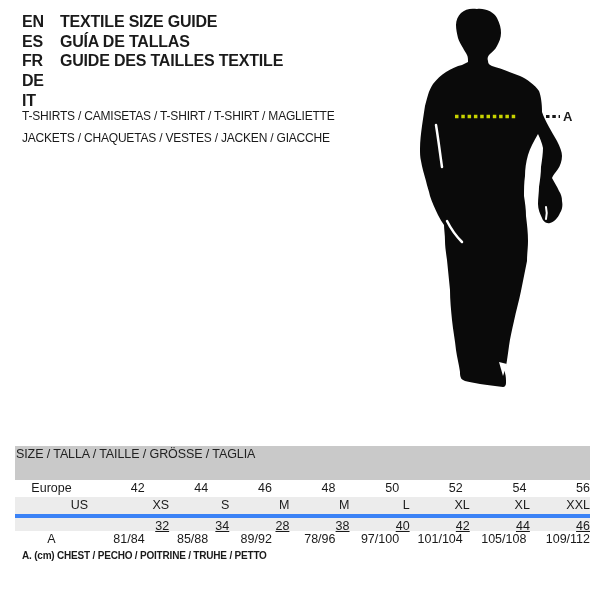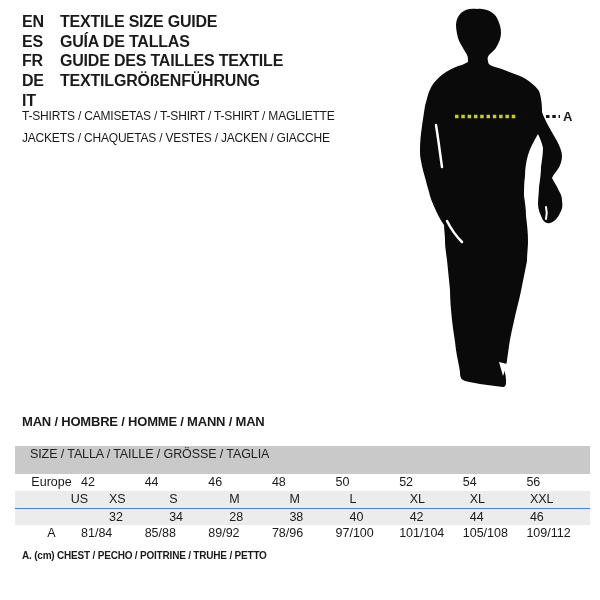--- a/index.html
+++ b/index.html
@@ -22,28 +22,28 @@
   .chest-dash{stroke:var(--dash,#c8d400);}
   .callout-dash{stroke:#161616;}
   .measure-label{
     position:absolute;left:148px;top:105px;font-size:13px;font-weight:600;line-height:13px;
   }
   
   .section-title{position:absolute;left:22px;top:414px;font-size:13px;font-weight:700;letter-spacing:-0.2px;}
   
   .size-table{position:absolute;left:15px;top:446px;width:575px;font-size:12.5px;}
   .table-header{
-    height:28px;line-height:16px;background:var(--header-bg,#c9c9c9);
-    padding-left:15px;color:#222;letter-spacing:-0.1px;
+    height:34px;line-height:16px;background:var(--header-bg,#c9c9c9);
+    padding-left:1px;color:#222;letter-spacing:-0.1px;
   }
   .t-row{display:grid;grid-template-columns:66px repeat(8,1fr);height:17px;line-height:17px;box-sizing:border-box;}
   .t-row.shaded{background:var(--row-shade,#ececec);padding-left:28px;}
-  .t-row.sep{border-top:1px solid #3b82f6;line-height:16px;}
+  .t-row.sep{border-top:4px solid #3b82f6;line-height:16px;text-decoration:underline;}
   .t-label{padding-left:7px;text-align:center;}
-  .t-cell{text-align:left;}
+  .t-cell{text-align:right;}
   
   .footnote{position:absolute;left:22px;top:550px;font-size:10px;font-weight:700;letter-spacing:-0.2px;}
 </style>
 </head>
 <body>
 
 <div class="canvas">
 
   <div class="lang-list">
     <div class="lang-row">
@@ -53,21 +53,20 @@
     <div class="lang-row">
       <span class="lang-code">ES</span>
       <span class="lang-text">GUÍA DE TALLAS</span>
     </div>
     <div class="lang-row">
       <span class="lang-code">FR</span>
       <span class="lang-text">GUIDE DES TAILLES TEXTILE</span>
     </div>
     <div class="lang-row">
       <span class="lang-code">DE</span>
-      <span class="lang-text">TEXTILGRÖßENFÜHRUNG</span>
     </div>
     <div class="lang-row">
       <span class="lang-code">IT</span>
     </div>
   </div>
 
   <div class="products">
     <div class="product-line">T-SHIRTS / CAMISETAS / T-SHIRT / T-SHIRT / MAGLIETTE</div>
     <div class="product-line">JACKETS / CHAQUETAS / VESTES / JACKEN / GIACCHE</div>
   </div>
@@ -78,21 +77,20 @@
       <path class="white-detail" d="M21,120 C23,132 25,148 27,162" stroke-width="2.5"></path>
       <path class="white-detail" d="M32,216 C36,224 41,231 47,237" stroke-width="2.5"></path>
       <path class="white-detail" d="M131,202 C132,206 132,210 131,214" stroke-width="2"></path>
       <path d="M84,357 L92,359 L88,371 Z" fill="#fff"></path>
       <line class="chest-dash" x1="40" y1="111.5" x2="101" y2="111.5" stroke-width="3.5" stroke-dasharray="3.5,2.8"></line>
       <line class="callout-dash" x1="131" y1="111.5" x2="145" y2="111.5" stroke-width="3" stroke-dasharray="3.5,2.8"></line>
     </svg>
     <div class="measure-label">A</div>
   </div>
 
-  <div class="section-title">MAN / HOMBRE / HOMME / MANN / MAN</div>
 
   <div class="size-table">
     <div class="table-header">SIZE / TALLA / TAILLE / GRÖSSE / TAGLIA</div>
 
     <div class="t-row">
       <div class="t-label">Europe</div>
       <div class="t-cell">42</div>
       <div class="t-cell">44</div>
       <div class="t-cell">46</div>
       <div class="t-cell">48</div>

